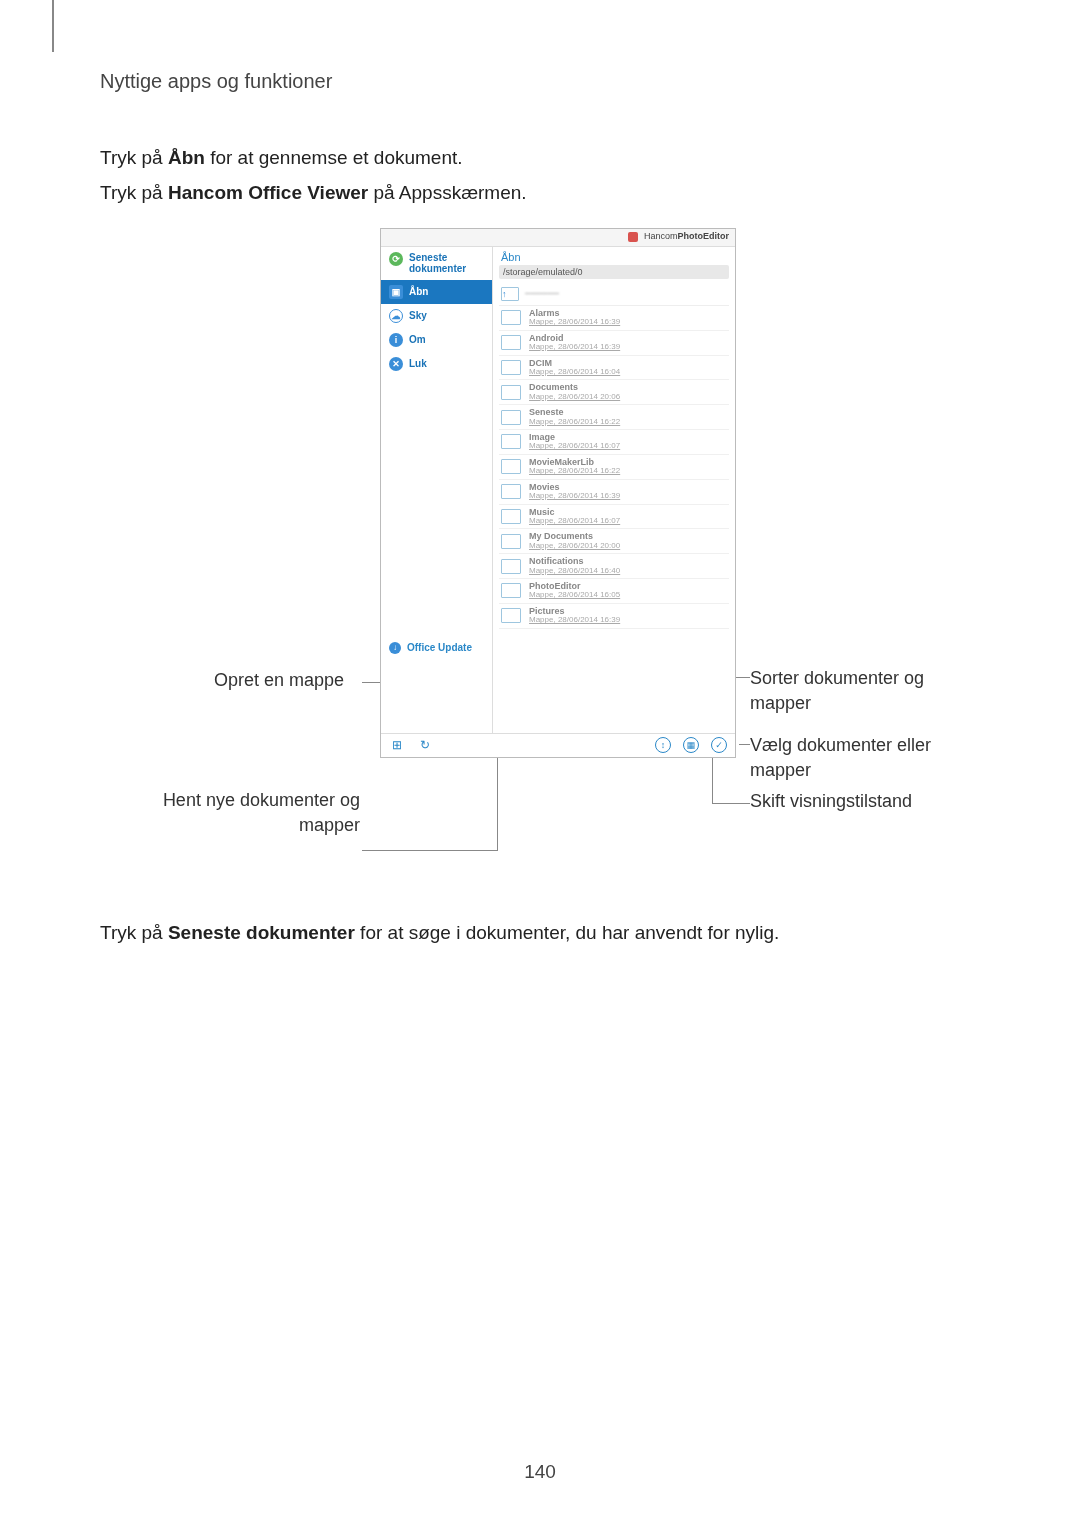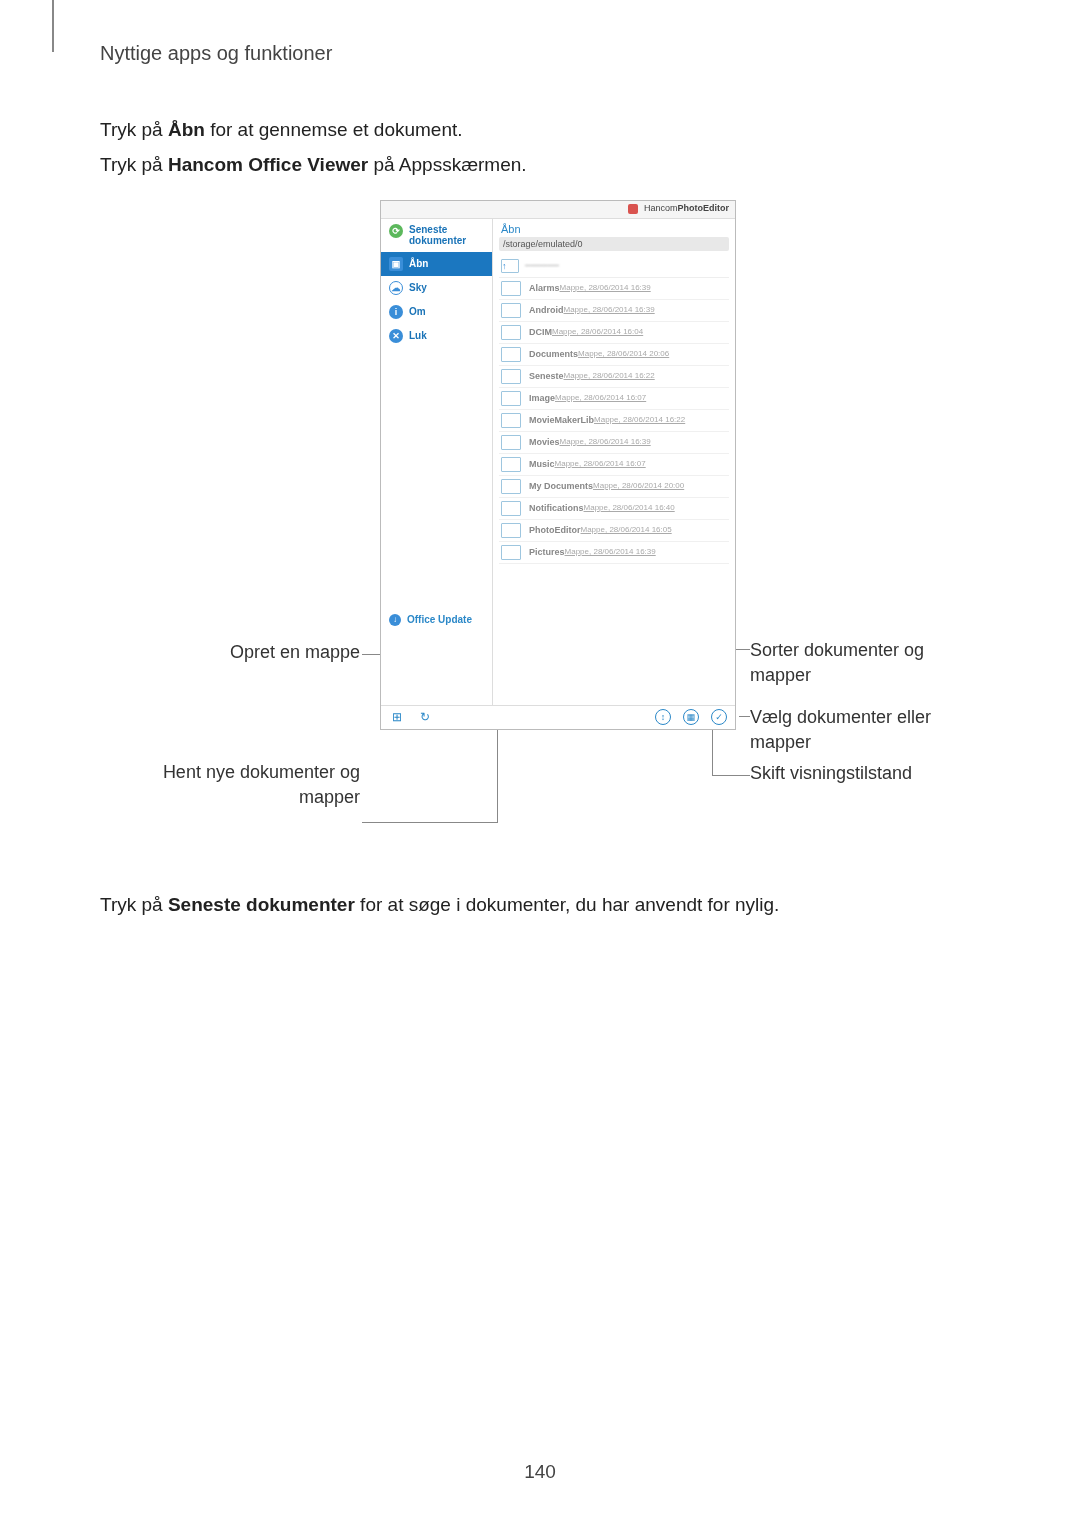--- a/index.html
+++ b/index.html
@@ -14,20 +14,21 @@
     .page-border-left {
       position: absolute;
       left: 52px;
       top: 0;
       width: 2px;
       height: 52px;
       background: #888;
     }
     .content {
       padding: 42px 100px 0 100px;
+      margin-top: 28px;
     }
     .header-label {
       font-size: 20px;
       color: #444;
       margin-bottom: 50px;
     }
     .section-title {
       font-size: 30px;
       font-weight: bold;
       color: #c05038;
@@ -48,21 +49,21 @@
     }
     .left-callouts {
       position: absolute;
       left: 0;
       top: 0;
       width: 260px;
       font-size: 18px;
       color: #333;
       text-align: right;
     }
-    .left-callouts .c1 { position: absolute; top: 442px; right: 0; }
+    .left-callouts .c1 { position: absolute; top: 442px; right: 16px; }
     .left-callouts .c2 { position: absolute; top: 560px; right: 0; line-height: 1.4; }
     .right-callouts {
       position: absolute;
       right: 0;
       top: 0;
       width: 230px;
       font-size: 18px;
       color: #333;
       text-align: left;
     }
@@ -187,21 +188,21 @@
     .file-row {
       display: flex;
       align-items: center;
       gap: 8px;
       padding: 3px 2px;
       border-bottom: 1px solid #f0f0f0;
     }
     .file-row .folder-ico {
       width: 20px; height: 15px; border:1px solid #9ec6df; border-radius:1px; background:#fff;
     }
-    .file-row .meta { display:flex; flex-direction:row; line-height:1.05;justify-content:center;}
+    .file-row .meta { display:flex; flex-direction:column; line-height:1.05;justify-content:center;}
     .file-row .fname { font-size:9px; font-weight:bold; color:#888; filter: blur(0.7px);}
     .file-row .fdate { font-size:8px; color:#aaa; filter: blur(0.7px); text-decoration: underline;}
     .bottom-bar {
       height: 24px;
       border-top: 1px solid #ddd;
       display: flex;
       align-items: center;
       padding: 0 8px;
       gap: 12px;
       color: #2b88c8;

